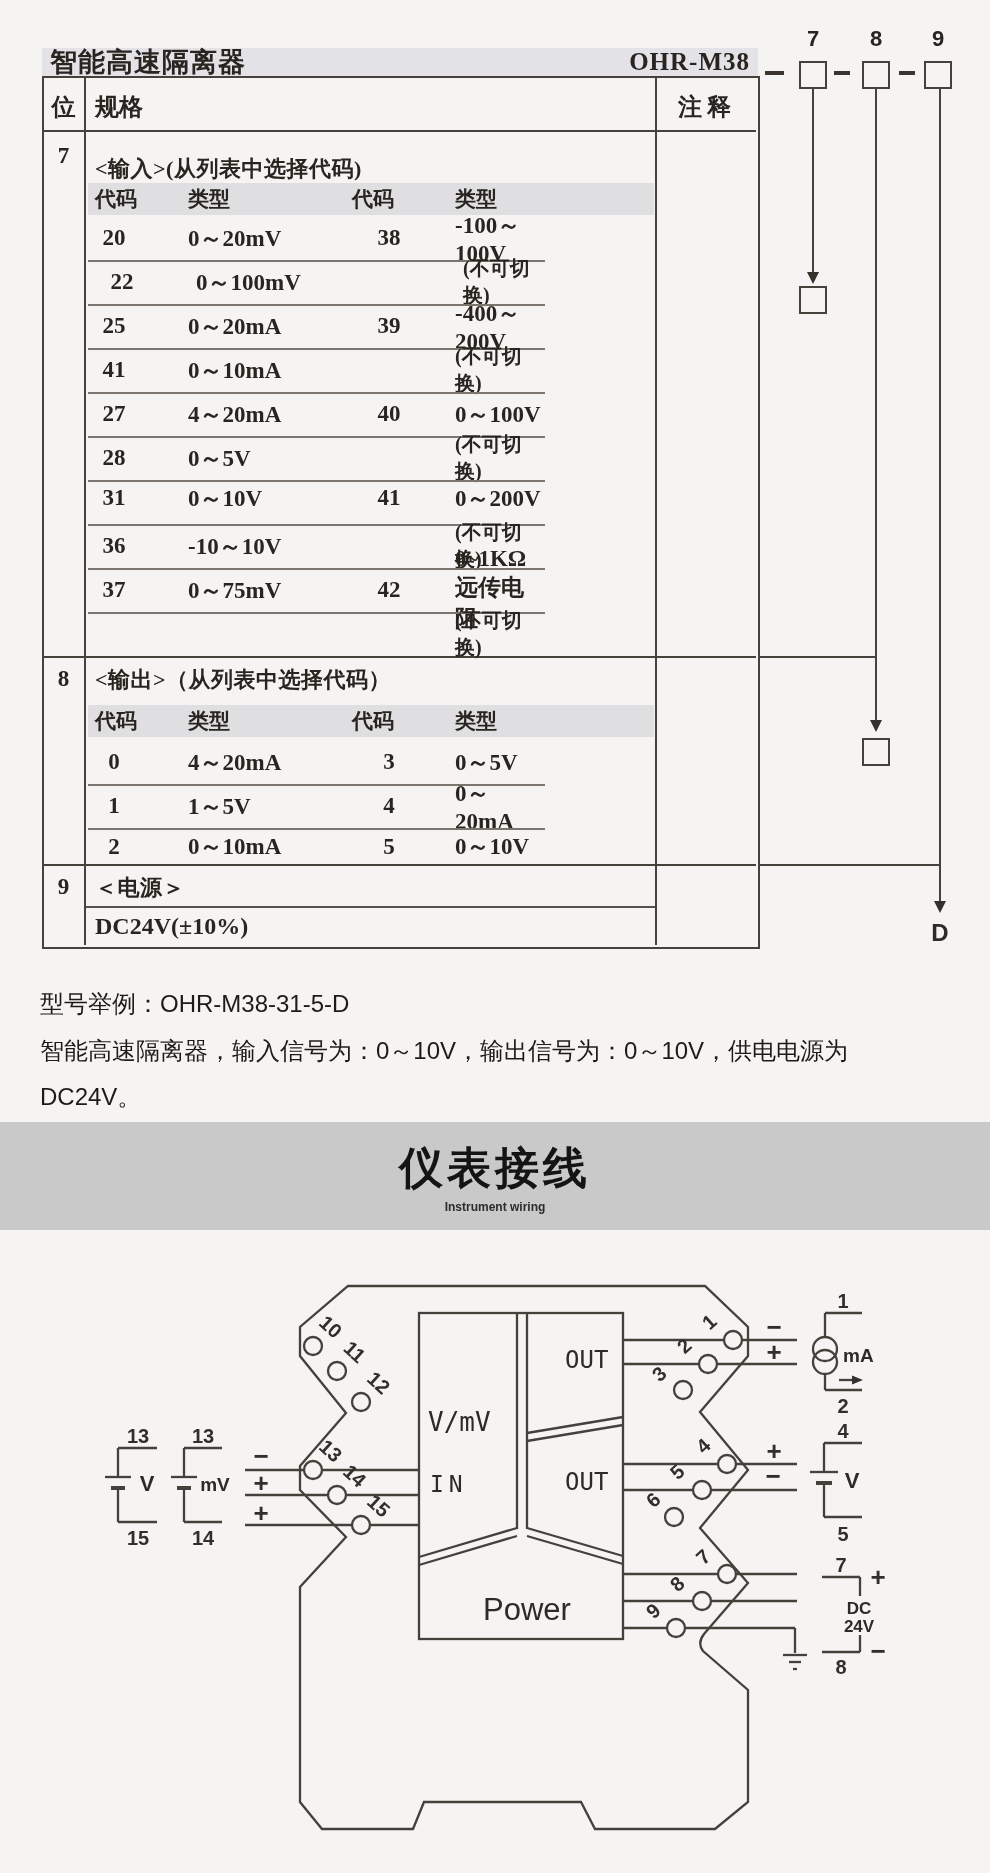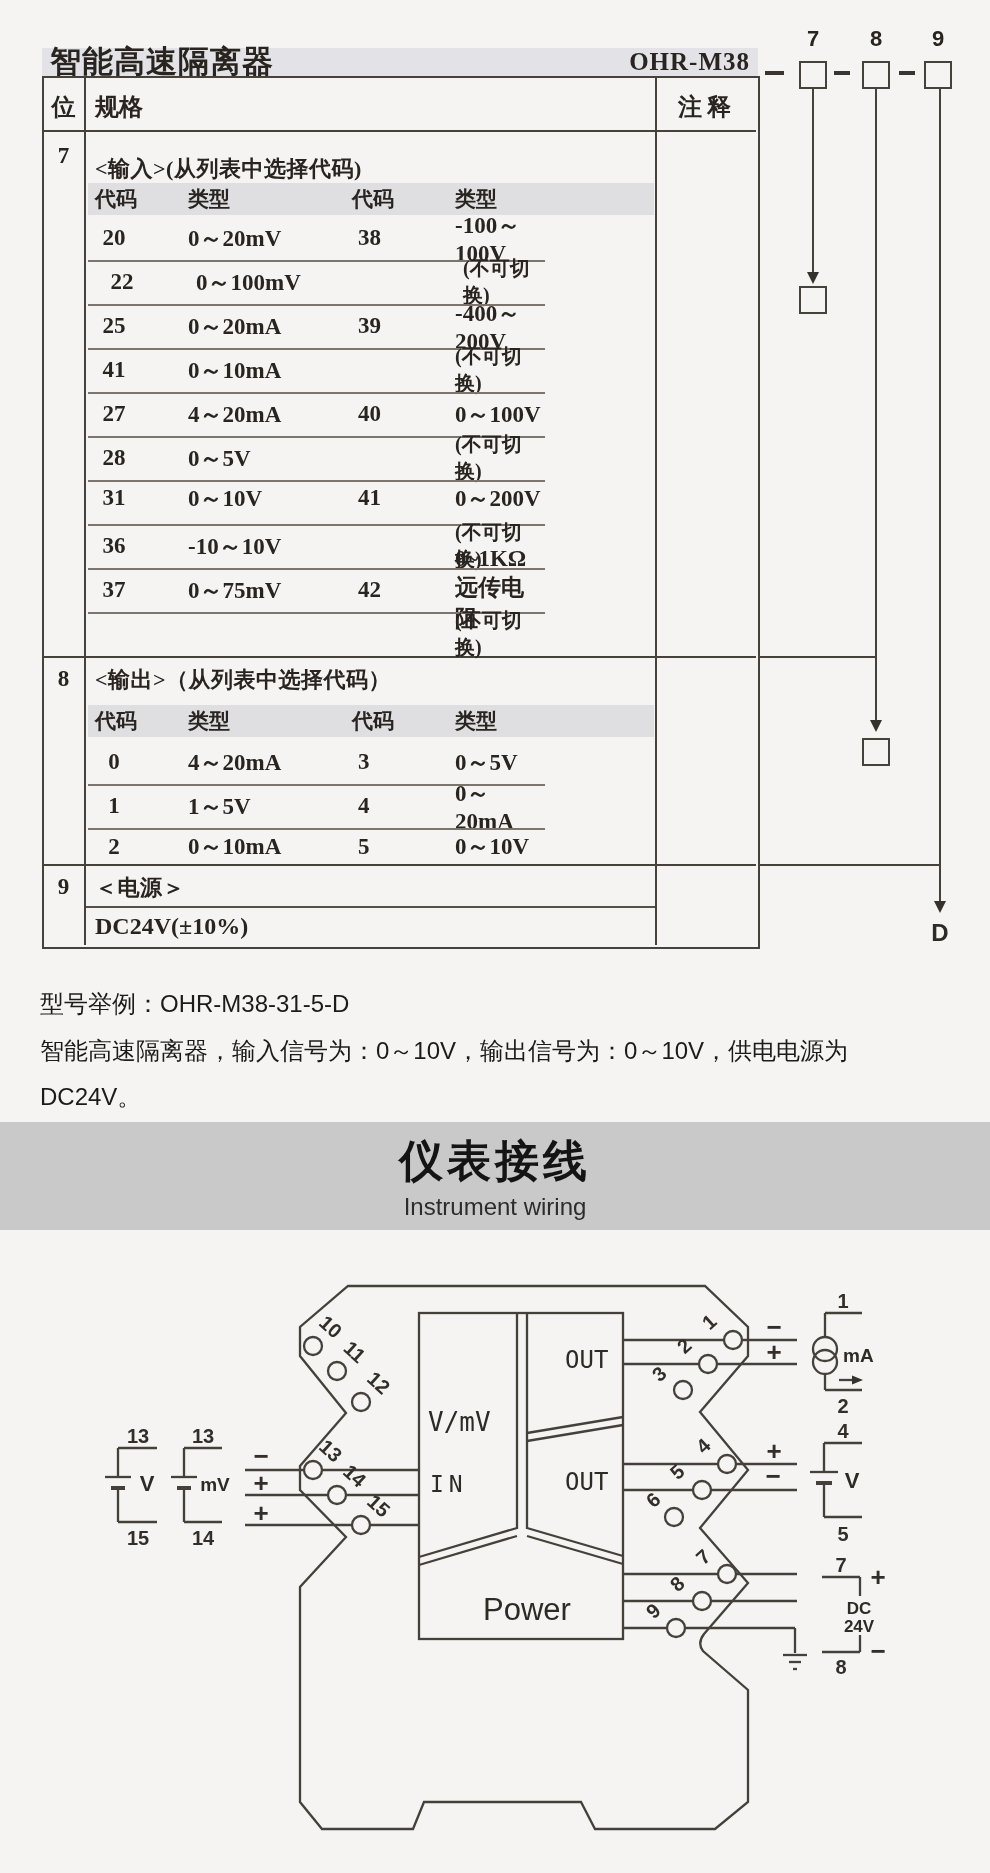--- a/index.html
+++ b/index.html
@@ -2,52 +2,52 @@
 <html><head>
 <meta charset="utf-8">
 <style>
   html,body{margin:0;padding:0;background:#f5f4f2;}
   .sheet{position:relative;width:990px;height:1873px;background:#f5f4f2;
          font-family:"Liberation Serif",serif;color:#29241f;overflow:hidden;}
   .abs{position:absolute;}
   
   .title-bar{position:absolute;left:42px;top:48px;width:716px;height:28px;background:#e3e3e7;
              display:flex;justify-content:space-between;align-items:center;padding:0 8px;box-sizing:border-box;}
-  .title-left{font-size:31px;font-weight:700;letter-spacing:1px;}
+  .title-left{font-size:27px;font-weight:700;letter-spacing:1px;}
   .title-model{font-size:25px;font-weight:700;letter-spacing:1px;}
   
   .digit{position:absolute;width:28px;text-align:center;font:700 22px "Liberation Sans",sans-serif;}
   .code-box{position:absolute;width:24px;height:24px;border:2px solid #46413b;background:#f5f4f2;}
   .dash{position:absolute;height:4px;background:#3a3530;}
   
   .tbl-frame{position:absolute;left:42px;top:76px;width:714px;height:869px;border:2px solid #46413b;}
   .vline{position:absolute;width:2px;background:#46413b;}
   .hline{position:absolute;height:2px;background:#46413b;}
   .rowline{position:absolute;height:1.5px;background:#7b756d;}
   .thinline{position:absolute;height:1.5px;background:#56504a;}
   .graybar{position:absolute;left:88px;width:566px;height:32px;background:#dfdfe2;}
   .subhead{position:absolute;top:0;height:32px;line-height:32px;font-size:21px;font-weight:700;}
   .poscell{position:absolute;left:42px;width:43px;text-align:center;font-size:23px;font-weight:600;}
   .sectitle{position:absolute;left:95px;font-size:22px;font-weight:700;letter-spacing:.5px;}
   .hdr{font-weight:700;font-size:24px;}
   .row{position:absolute;display:flex;align-items:center;font-size:23px;font-weight:600;}
   .row span{box-sizing:border-box;display:block;}
   .c1{width:52px;text-align:center;}
   .c2{width:218px;padding-left:48px;}
-  .c3{width:62px;text-align:left;}
+  .c3{width:62px;text-align:center;}
   .c4{flex:1;padding-left:35px;}
   .c4.small{font-size:20px;}
   
   .note{position:absolute;left:40px;font-family:"Liberation Sans",sans-serif;font-size:24px;color:#1c1b19;}
   
   .banner{position:absolute;left:0;top:1122px;width:990px;height:108px;background:#c9c9c9;
           display:flex;flex-direction:column;align-items:center;justify-content:center;
           font-family:"Liberation Sans",sans-serif;}
   .banner-title{font-size:44px;font-weight:700;color:#141414;letter-spacing:4px;}
-  .banner-sub{font-size:24px;color:#2c2c2c;margin-top:2px;}
+  .banner-sub{font-size:12px;color:#2c2c2c;margin-top:2px;font-weight:bold;}
   
   svg{position:absolute;left:0;top:0;pointer-events:none;}
   .t-num{font:600 20px "Liberation Sans",sans-serif;fill:#332e29;}
   .t-sign{font:700 26px "Liberation Sans",sans-serif;fill:#332e29;}
   .t-mono{font-family:"DejaVu Sans Mono",monospace;fill:#2e2a25;}
   .t-sans{font-family:"Liberation Sans",sans-serif;fill:#2e2a25;}
 </style>
 </head>
 <body>
 

